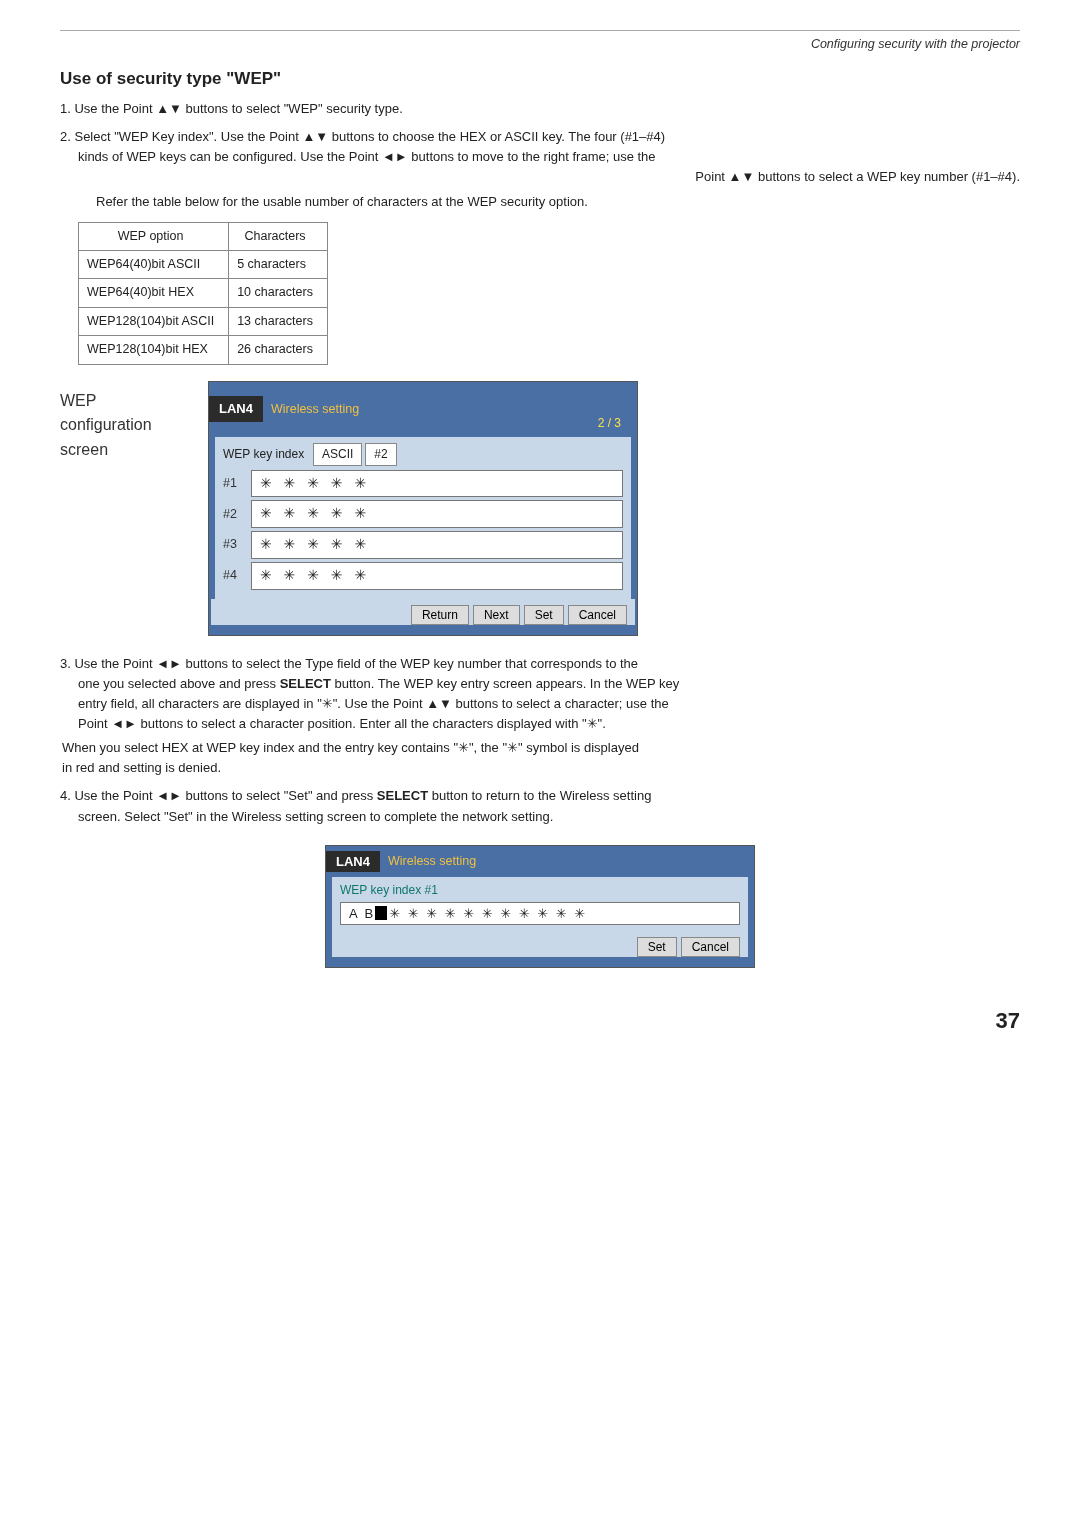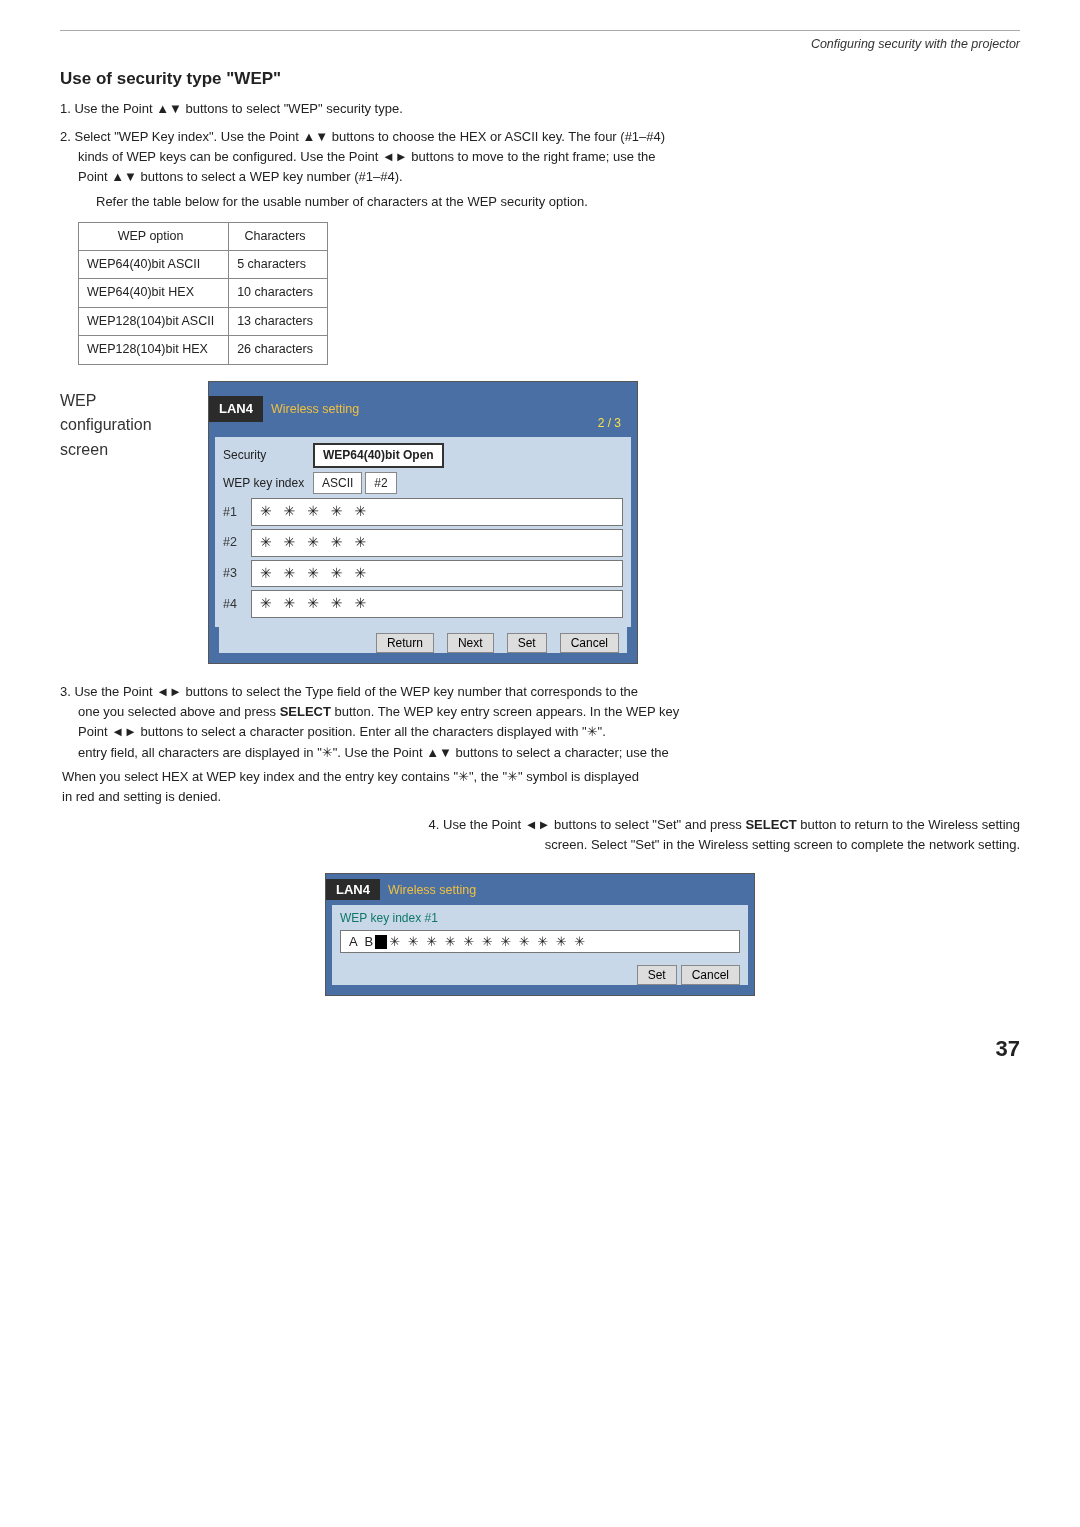--- a/index.html
+++ b/index.html
@@ -153,24 +153,24 @@
       border: 1.5px solid #777;
       padding: 2px 8px;
       font-size: 14px;
       letter-spacing: 4px;
       flex: 1;
       min-height: 22px;
     }
     .wep-footer {
       display: flex;
       justify-content: flex-end;
-      gap: 13px;
+      gap: 4px;
       padding: 6px 8px 0 8px;
       background: #c8d8e8;
-      margin: 0 10px;
+      margin: 0 2px;
     }
     .wep-footer-btn {
       background: #ddd;
       border: 1.5px solid #888;
       padding: 2px 10px;
       font-size: 12px;
       cursor: pointer;
     }
 
     .step3-body {
@@ -237,21 +237,21 @@
 
   <li>
     <span>1. </span>
     <span>Use the Point ▲▼ buttons to select "WEP" security type.</span>
   </li>
 
   <li>
     <span>2. </span>
     <span>Select "WEP Key index". Use the Point ▲▼ buttons to choose the HEX or ASCII key. The four (#1–#4)
       <span class="step-indent" style="display:block; margin-left:18px;">kinds of WEP keys can be configured. Use the Point ◄► buttons to move to the right frame; use the</span>
-      <span class="step-indent" style="display:block; margin-left:18px;">Point ▲▼ buttons to select a WEP key number (#1–#4).</span>
+      <span class="step-indent" style="display:block; margin-left:18px;text-align:right;">Point ▲▼ buttons to select a WEP key number (#1–#4).</span>
     </span>
     <div class="note-indent">Refer the table below for the usable number of characters at the WEP security option.</div>
 
     
     <table class="wep-table">
       <thead>
         <tr>
           <th>WEP option</th>
           <th>Characters</th>
         </tr>
@@ -282,24 +282,20 @@
       <div class="wep-screen">
 
         <div class="wep-screen-header">
           <span class="wep-lan-badge">LAN4</span>
           <span class="wep-wireless-label">Wireless setting</span>
           <span class="wep-page-num">2 / 3</span>
         </div>
 
         <div class="wep-screen-body">
 
-          <div class="wep-row">
-            <span class="wep-row-label">Security</span>
-            <span class="wep-btn-selected">WEP64(40)bit Open</span>
-          </div>
 
           <div class="wep-row">
             <span class="wep-row-label">WEP key index</span>
             <span class="wep-btn">ASCII</span>
             <span class="wep-btn">#2</span>
           </div>
 
           <div class="wep-key-row">
             <span class="wep-key-num">#1</span>
             <span class="wep-key-field">✳ ✳ ✳ ✳ ✳</span>
@@ -325,30 +321,30 @@
           <button class="wep-footer-btn">Cancel</button>
         </div>
       </div>
     </div>
   </li>
 
   <li class="step3-body">
     <span>3. </span>
     <span>Use the Point ◄► buttons to select the Type field of the WEP key number that corresponds to the
       <span style="display:block; margin-left:18px;">one you selected above and press <b>SELECT</b> button. The WEP key entry screen appears. In the WEP key</span>
+      <span style="display:block; margin-left:18px;">entry field, all characters are displayed in "✳". Use the Point ▲▼ buttons to select a character; use the</span>
       <span style="display:block; margin-left:18px;">Point ◄► buttons to select a character position. Enter all the characters displayed with "✳".</span>
-      <span style="display:block; margin-left:18px;">entry field, all characters are displayed in "✳". Use the Point ▲▼ buttons to select a character; use the</span>
     </span>
     <div style="margin-left:2px; margin-top:4px;">
       When you select HEX at WEP key index and the entry key contains "✳", the "✳" symbol is displayed
       <span style="display:block;">in red and setting is denied.</span>
     </div>
   </li>
 
-  <li style="margin-top:0;text-align:right;">
+  <li style="margin-top:0;">
     <span>4. </span>
     <span>Use the Point ◄► buttons to select "Set" and press <b>SELECT</b> button to return to the Wireless setting
       <span style="display:block; margin-left:18px;">screen. Select "Set" in the Wireless setting screen to complete the network setting.</span>
     </span>
   </li>
 </ol>
 
 <div class="wep-screen2-container">
   <div class="wep-screen2">
 

